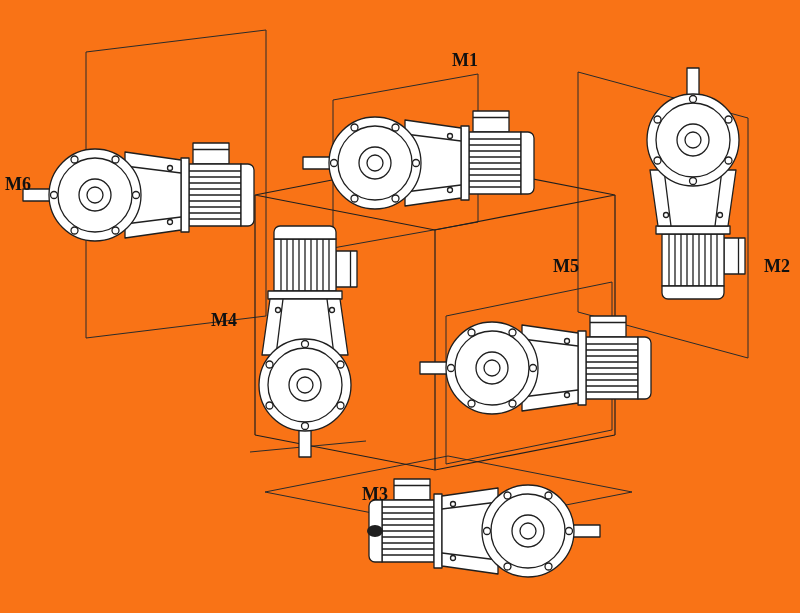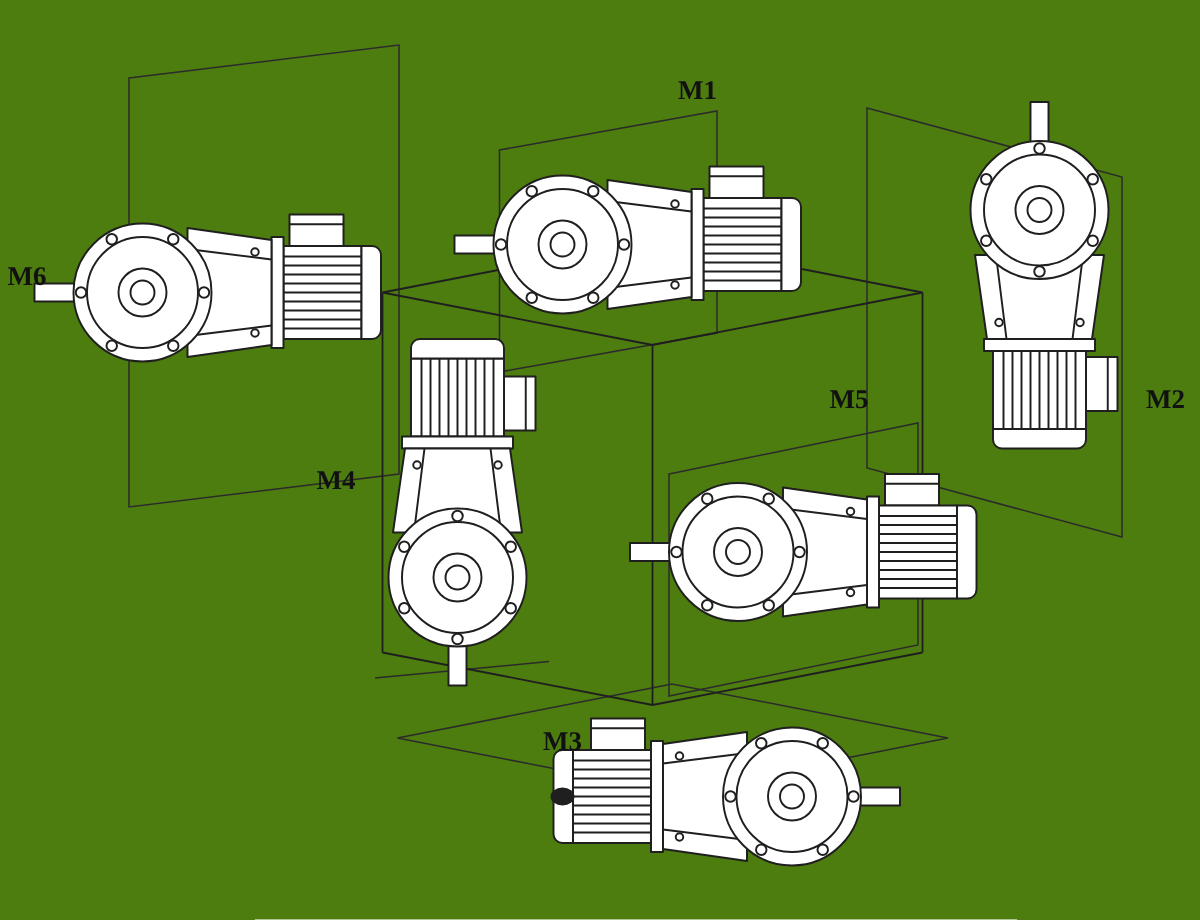--- a/index.html
+++ b/index.html
@@ -1,16 +1,16 @@
 <!DOCTYPE html>
 <html><head>
 <meta charset="utf-8">
 <style>
   html,body{margin:0;padding:0;background:#ffffff;}
-  .stage{position:relative;width:800px;height:613px;background:#4d7c0f;overflow:hidden;}
+  .stage{position:relative;width:800px;height:613px;background:#f97316;overflow:hidden;}
   svg{display:block;}
   text{user-select:none;}
 </style>
 </head>
 <body>
 
 <div class="stage">
   <svg width="800" height="613" viewBox="0 0 800 613">
     <defs>
 

